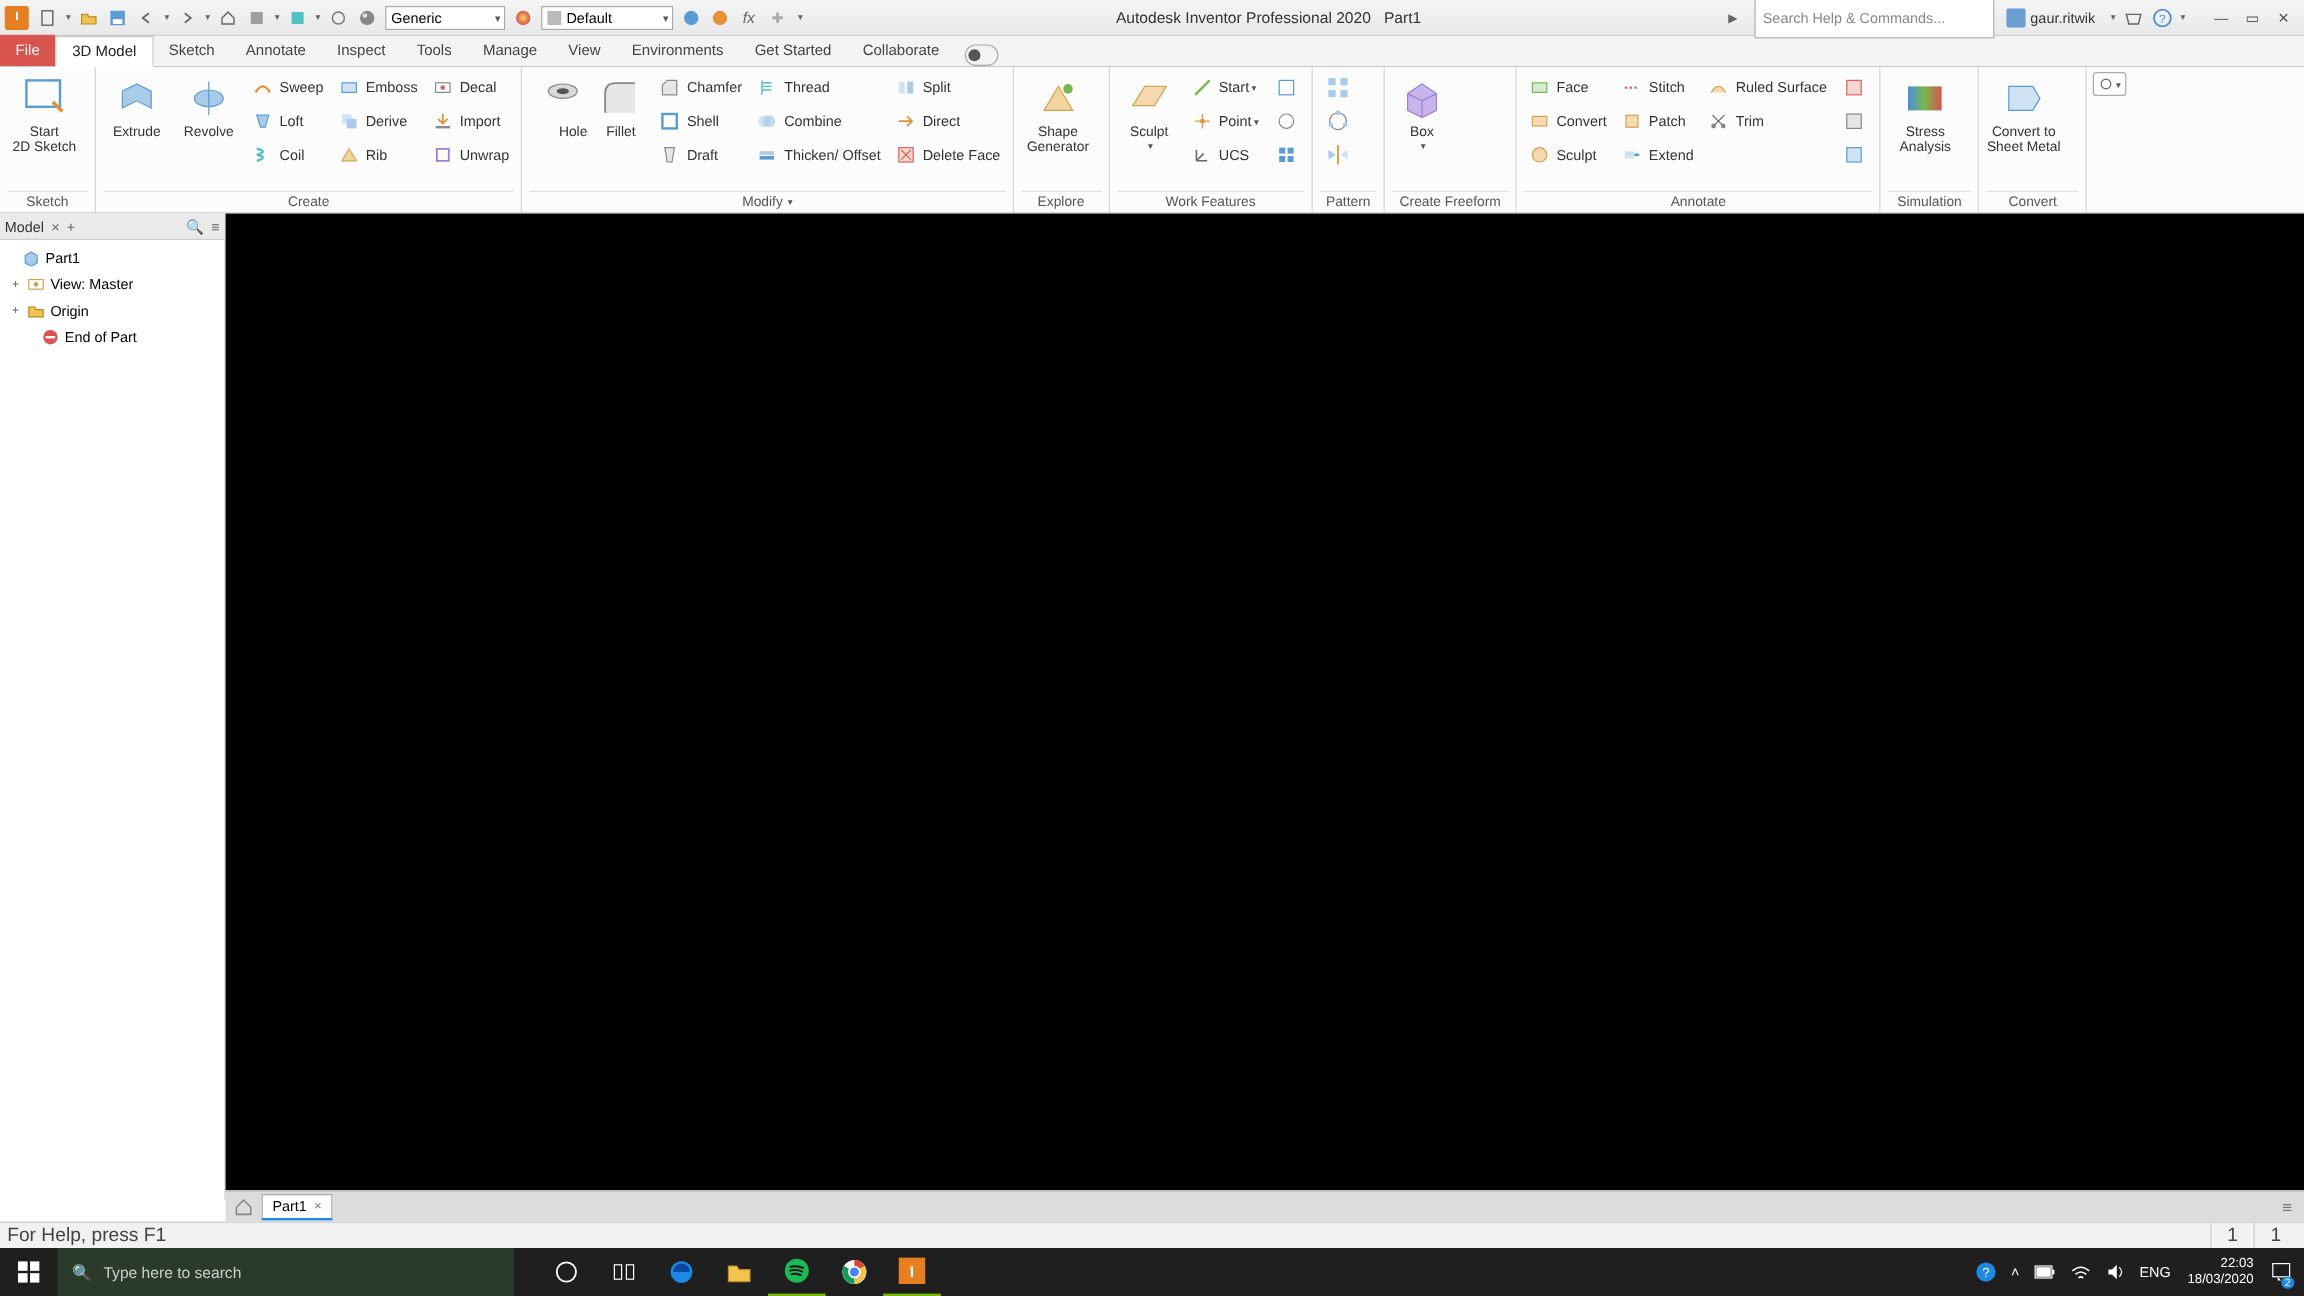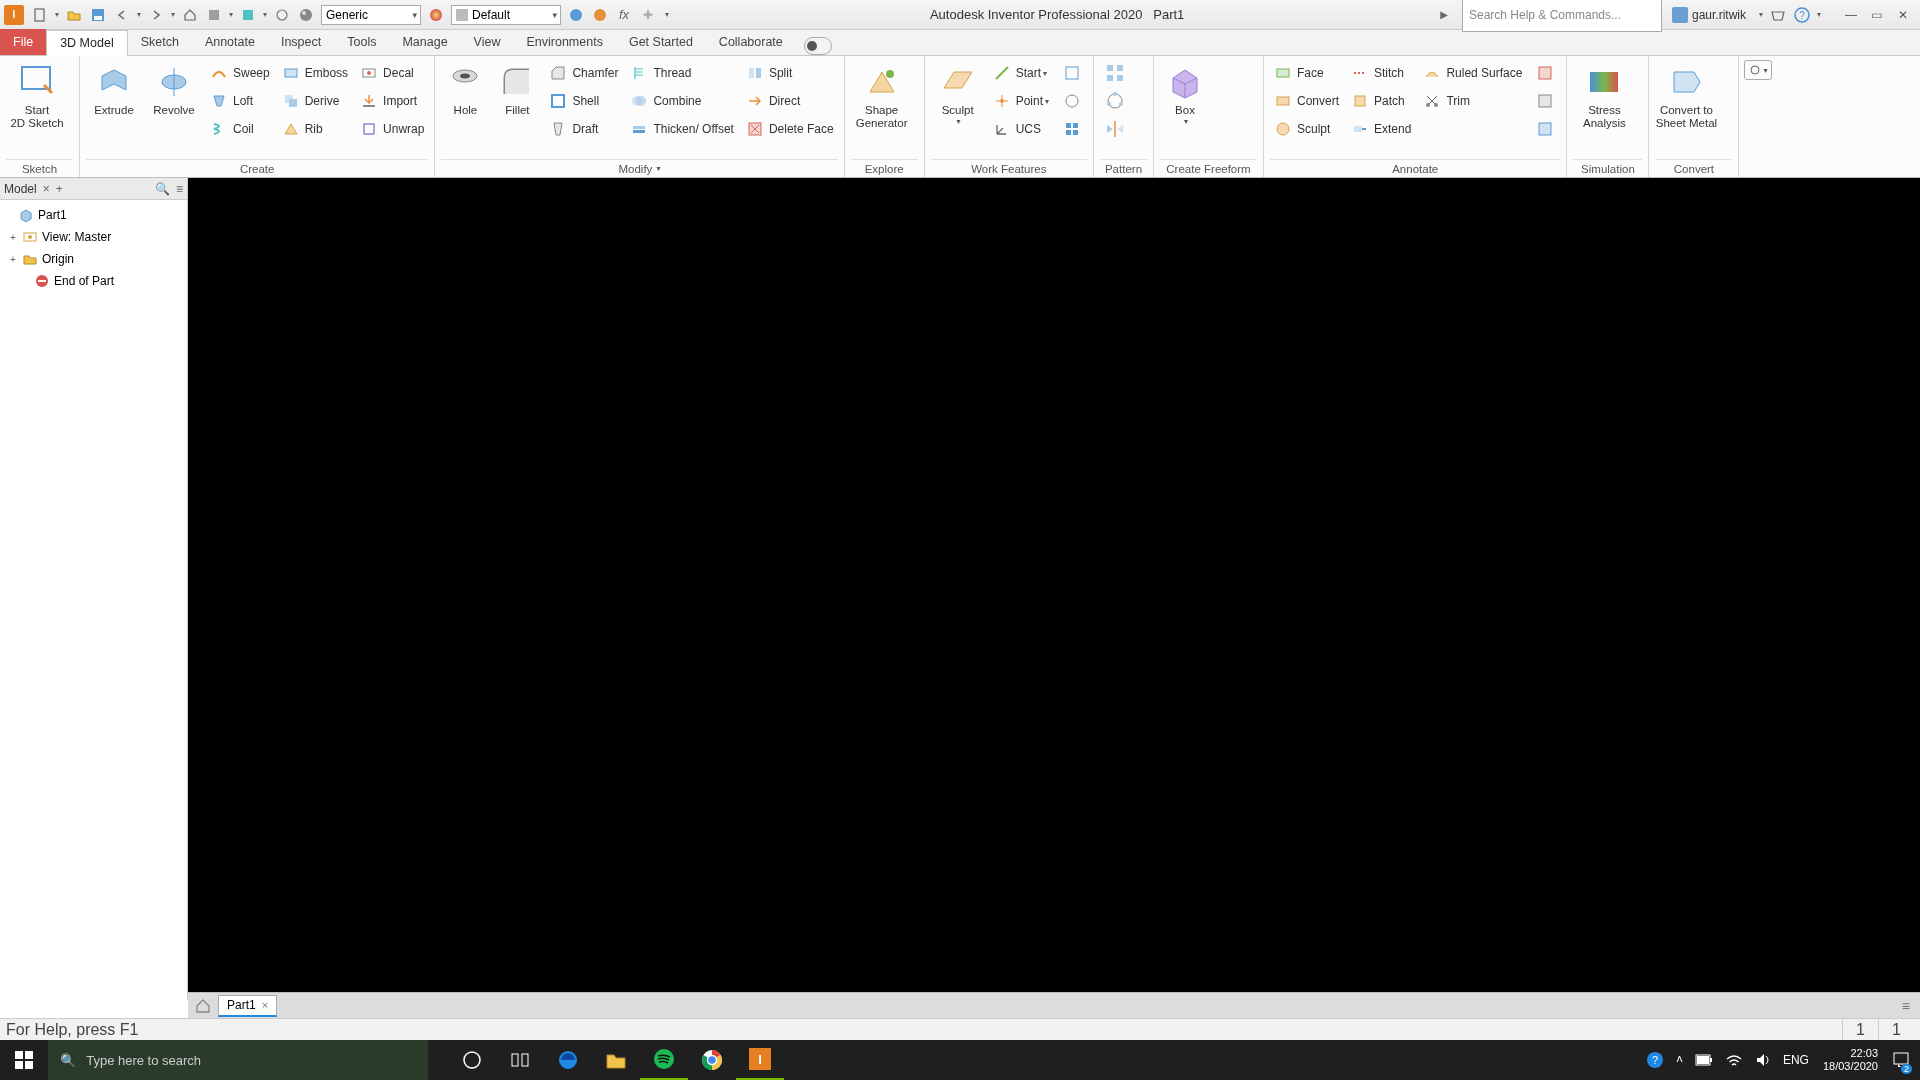--- a/index.html
+++ b/index.html
@@ -347,21 +347,21 @@
             </div>
             <span>Unwrap</span>
           </div>
       </div>
     </div>
     <div class="panel-title">Create</div>
   </div>
 
   <div class="panel">
     <div class="panel-body">
-      <div class="bigbtn" style="width:48px;">
+      <div class="bigbtn" style="width:48px;align-items:flex-end;">
         <div class="bi">
             <svg width="36" height="36">
               <ellipse cx="18" cy="12" rx="12" ry="6" fill="#d9d9d9" stroke="#888"></ellipse>
               <ellipse cx="18" cy="12" rx="5" ry="2.5" fill="#555"></ellipse>
             </svg>
           </div>
         <div class="bl">Hole</div>
       </div>
       <div class="bigbtn" style="width:48px;">
         <div class="bi">

